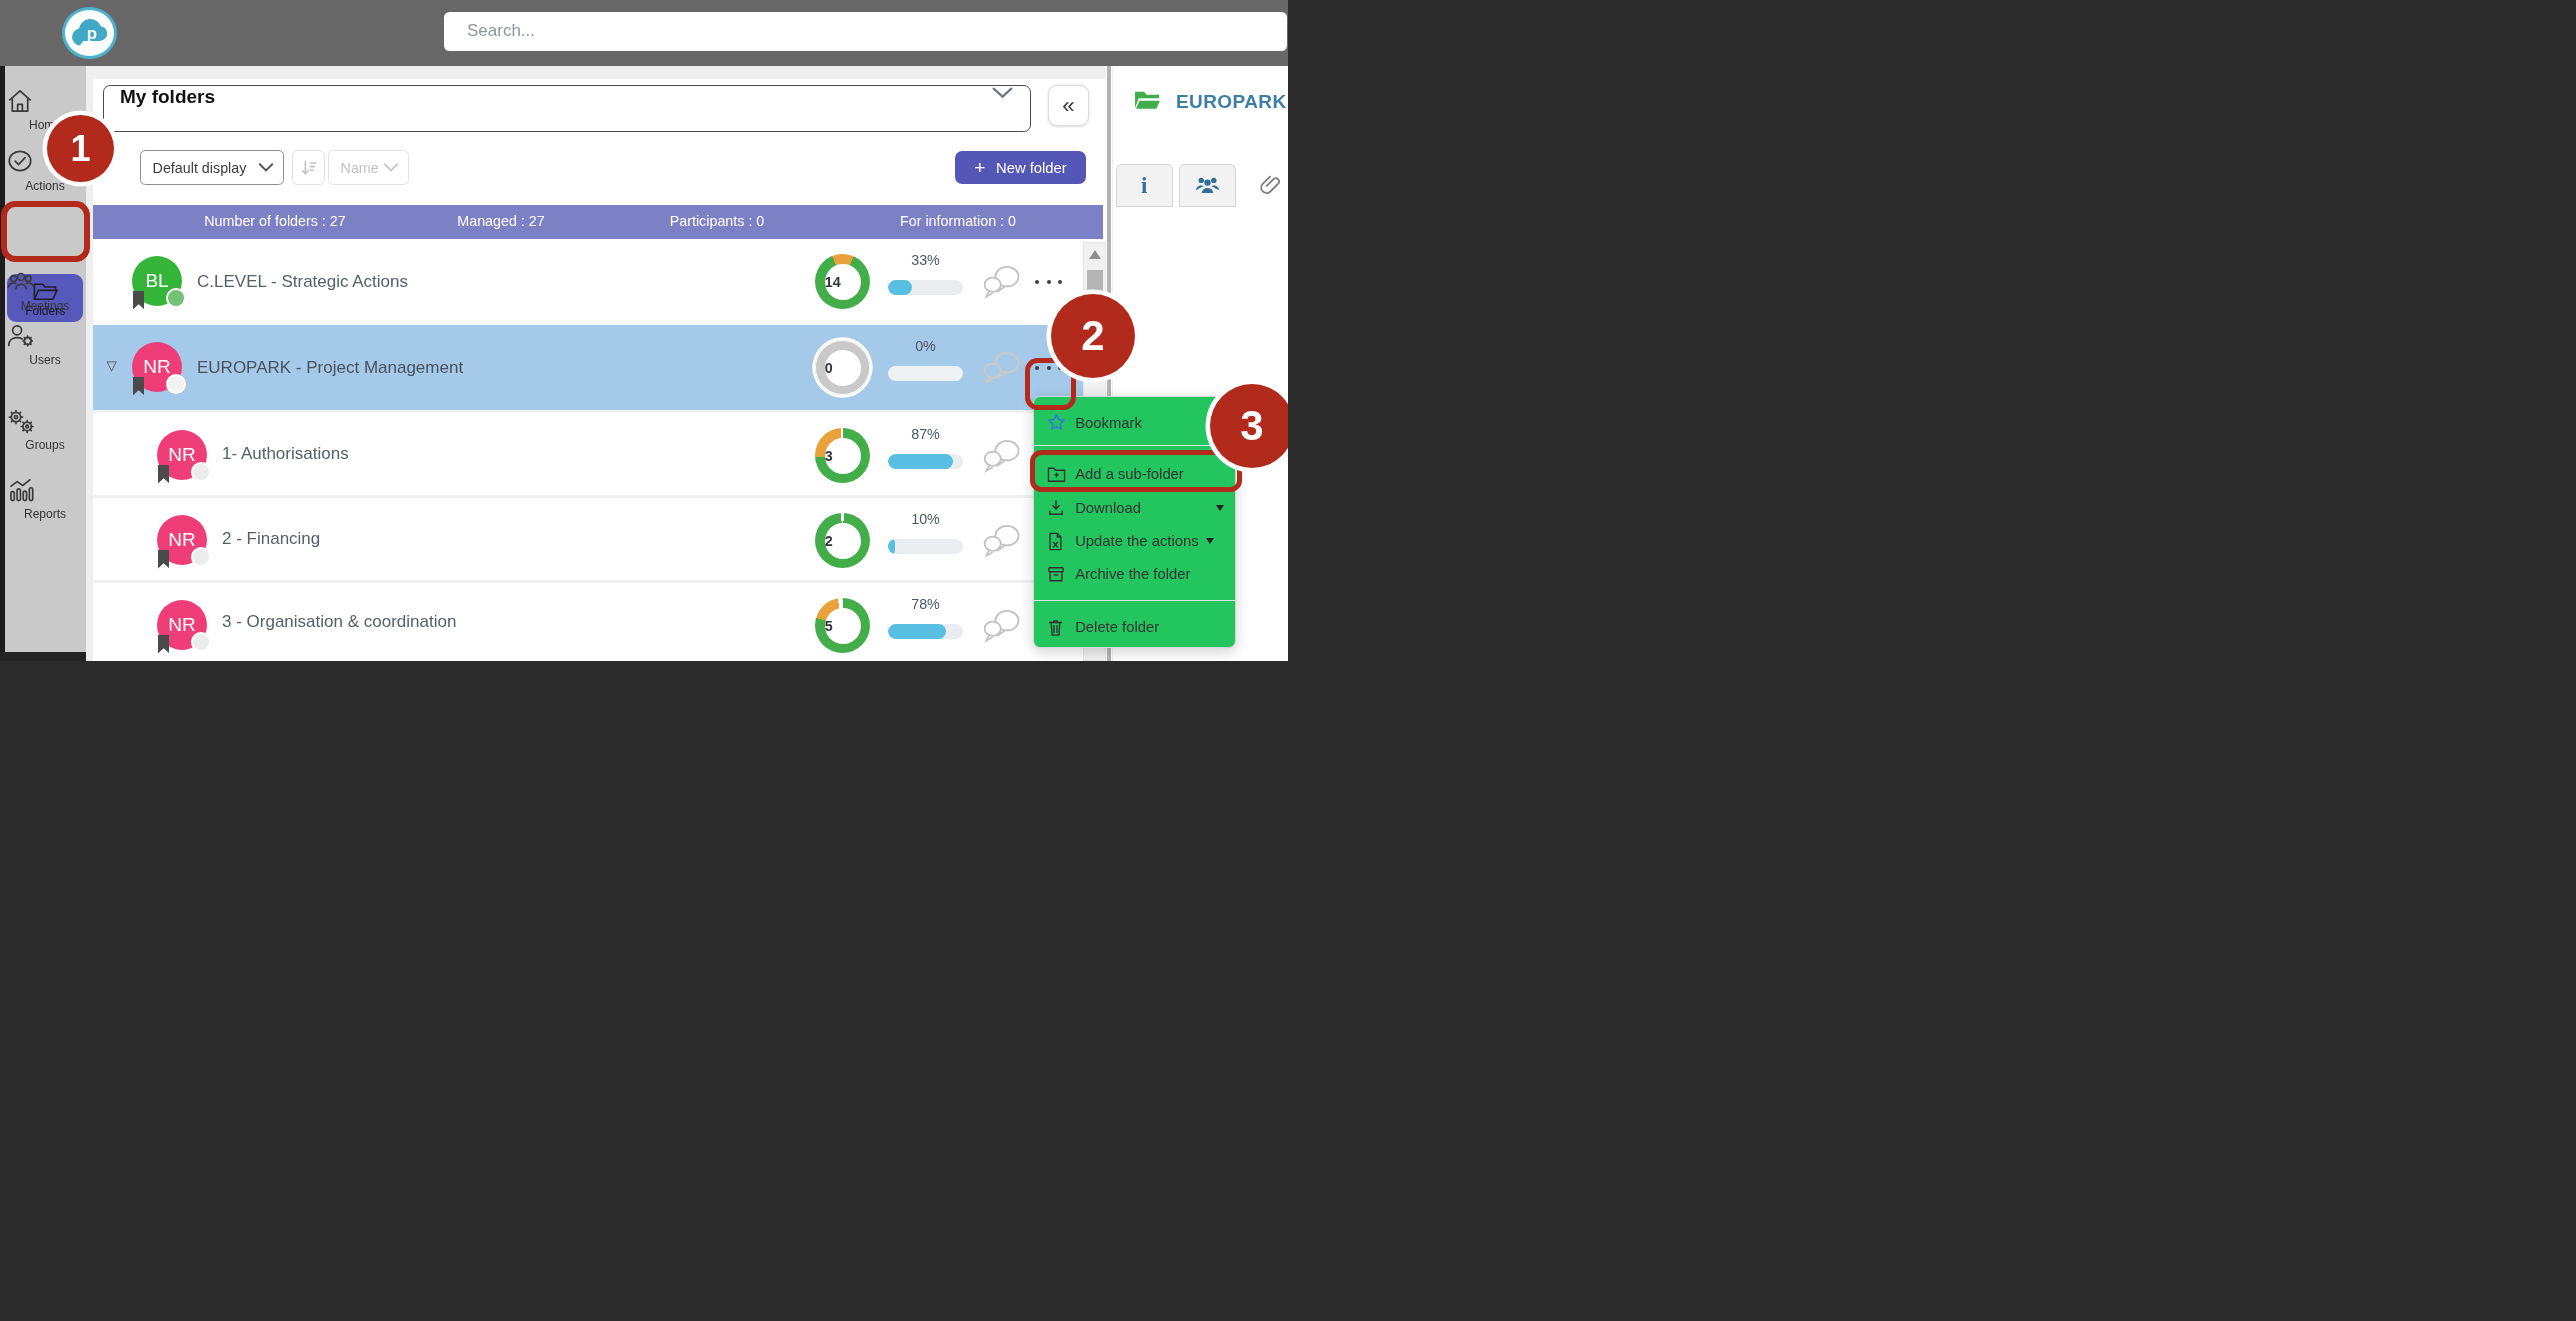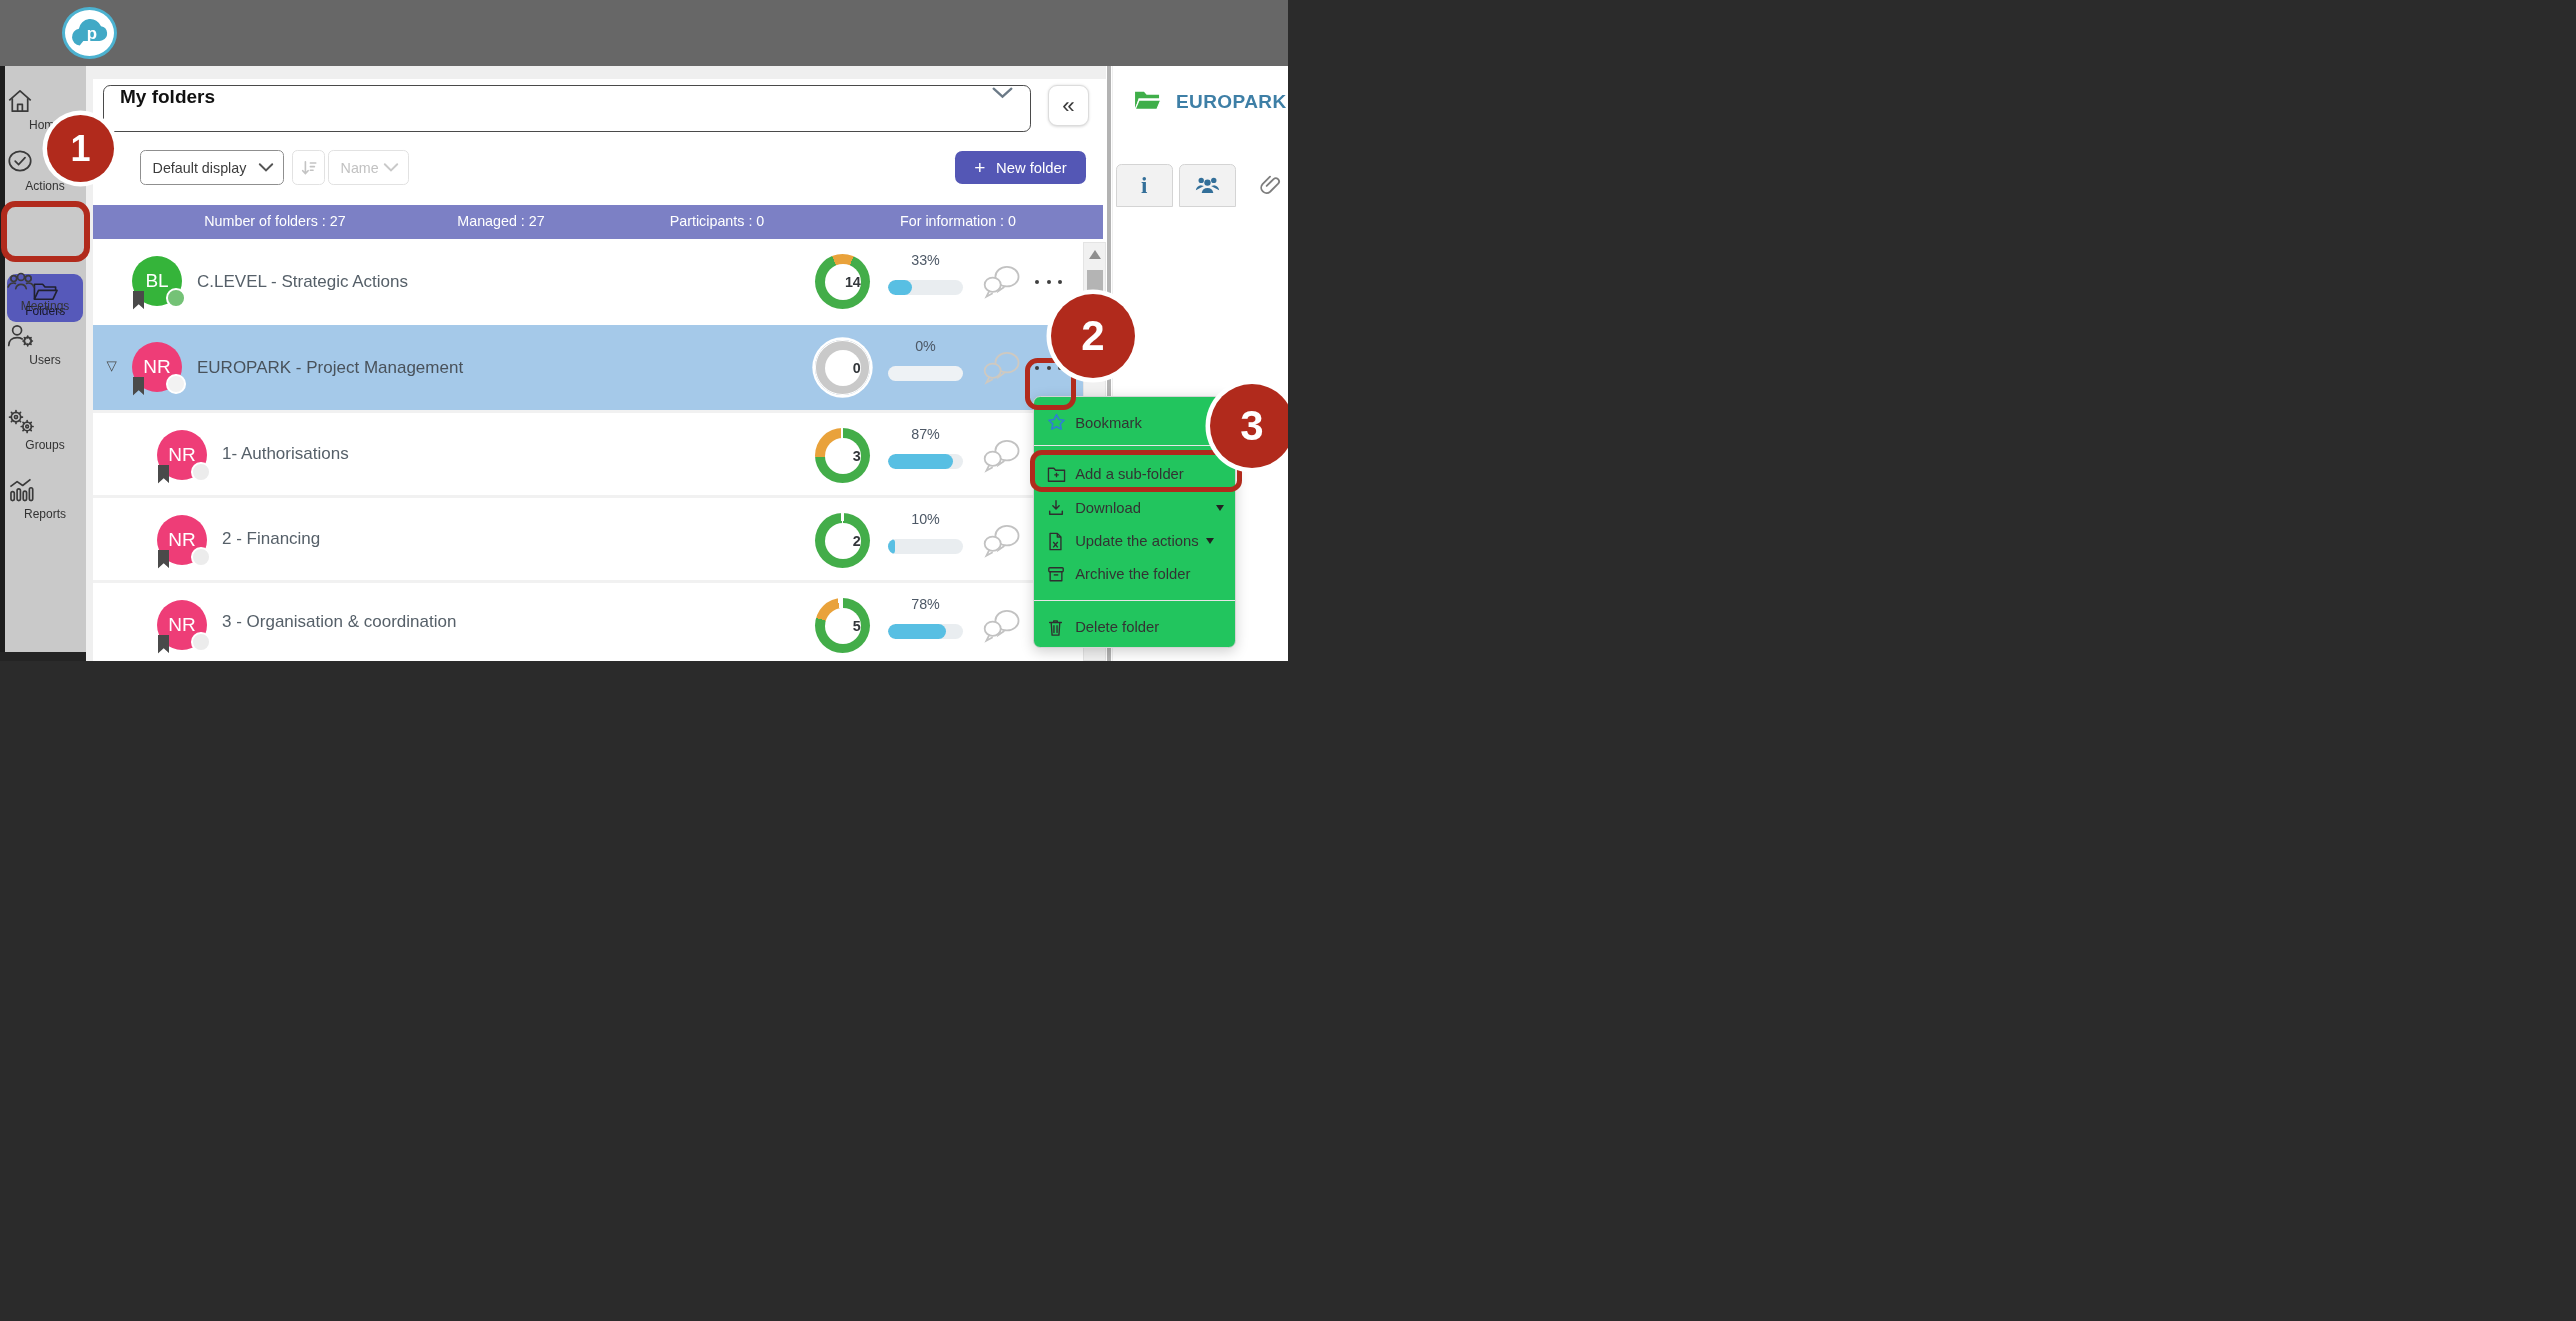--- a/index.html
+++ b/index.html
@@ -44,21 +44,21 @@
   
   .row{position:absolute;left:93px;width:1013px;height:85px;background:var(--row-bg,#fff);z-index:6;}
   .row.sep{border-top:3.6px solid #f1f1f1;}
   .row .title{position:absolute;top:0;height:100%;display:flex;align-items:center;font-size:17px;color:#566069;white-space:nowrap;}
   .expander{position:absolute;left:13.4px;top:33px;font-size:13.4px;color:#4a4a4a;}
   .avatar{position:absolute;top:17px;width:50px;height:50px;border-radius:50%;color:#fff;font-size:19px;display:flex;align-items:center;justify-content:center;font-weight:400;}
   .avatar .bookmark{position:absolute;left:0.9px;bottom:-3.6px;width:11.6px;height:19px;background:#4a4a4a;clip-path:polygon(0 0,100% 0,100% 100%,50% 72%,0 100%);}
   .status-dot{position:absolute;right:-3.6px;bottom:-1.8px;width:19.7px;height:19.7px;border-radius:50%;border:2.7px solid #fff;}
   .donut{position:absolute;left:722px;top:15px;width:55px;height:55px;border-radius:50%;}
   .donut.grayring{box-shadow:0 0 0 2.7px #fff, inset 0 0 0 0.9px #fff;}
-  .donut .hole{position:absolute;left:9.8px;top:9.8px;width:36px;height:36px;background:var(--row-bg,#fff);border-radius:50%;display:flex;align-items:center;justify-content:flex-end;font-size:14.3px;font-weight:bold;color:#33373b;}
+  .donut .hole{position:absolute;left:9.8px;top:9.8px;width:36px;height:36px;background:var(--row-bg,#fff);border-radius:50%;display:flex;align-items:center;justify-content:flex-start;font-size:14.3px;font-weight:bold;color:#33373b;}
   .donut.grayring .hole{background:#fff;}
   .pctblock{position:absolute;left:792px;top:0;width:81px;height:85px;}
   .pct{position:absolute;top:12.5px;width:100%;text-align:center;font-size:14.3px;color:#4d5866;}
   .bar{position:absolute;left:2.7px;top:41px;width:75px;height:15px;background:#e9edf0;border-radius:8px;overflow:hidden;}
   .bar-fill{height:100%;background:#58bfe3;border-radius:8px;}
   .chat{position:absolute;left:889px;top:24px;width:41px;height:38px;}
   .dots{position:absolute;left:936px;top:0;width:39px;height:85px;display:flex;align-items:center;justify-content:center;gap:7.2px;cursor:pointer;}
   .dots i{width:4px;height:4px;border-radius:50%;background:#3f3f3f;}
 
   
@@ -91,20 +91,21 @@
 
 <div id="screen">
 
   <div class="topbar">
     <div class="logo">
       <svg width="39" height="32" viewBox="0 0 44 36">
         <path d="M11 32 a9.5 9.5 0 0 1-1-18.8 A13 13 0 0 1 35 10.5 a8.2 8.2 0 0 1 1.5 15.8 q-1.5 .7-3.5 .7 h-18 z" fill="#41a9c6"></path>
         <text x="19" y="25" font-size="19" font-weight="bold" fill="#fff" font-family="Liberation Serif,serif">p</text>
       </svg>
     </div>
+    <input class="search" placeholder="Search..." style="">
   </div>
 
   <div class="sidebar">
     <div class="nav-item" style="top:20px;">
       <span class="ic">
         <svg width="30" height="30" viewBox="0 0 28 28" fill="none" stroke="#3a3a3a" stroke-width="1.6" stroke-linejoin="round">
             <path d="M4 13.5 L14 4.5 L24 13.5"></path>
             <path d="M6.8 11.5 V23.5 H21.2 V11.5"></path>
             <path d="M11.8 23.5 V17.2 h4.4 V23.5"></path>
           </svg>

